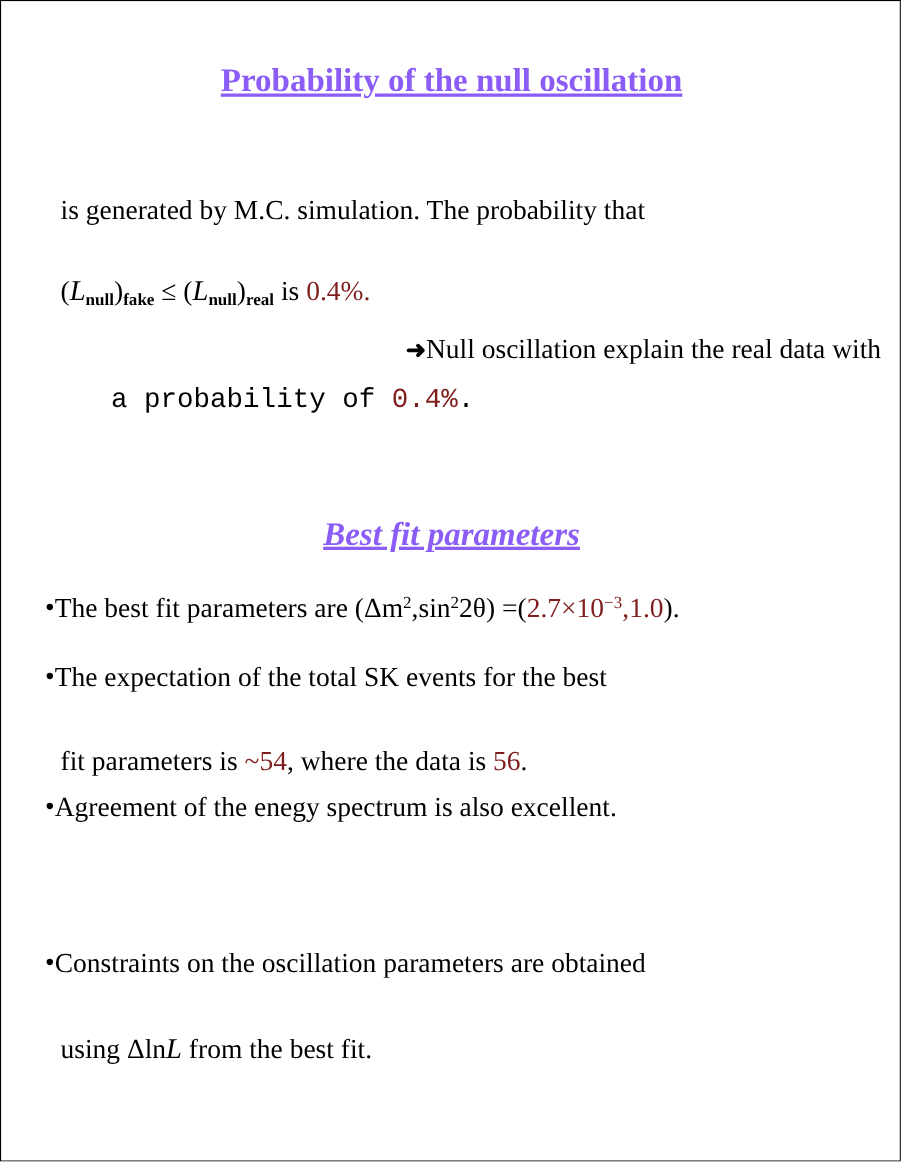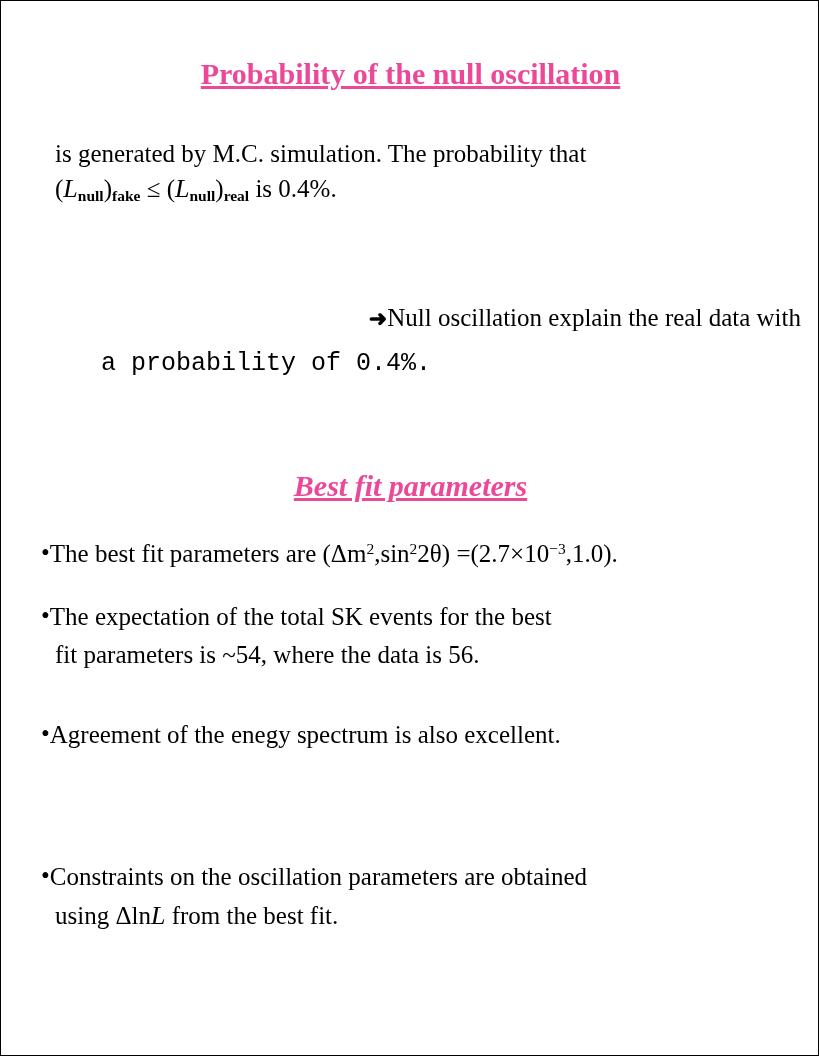--- a/index.html
+++ b/index.html
@@ -18,21 +18,21 @@
   .slide {
     position: relative;
     width: 819px;
     height: 1056px;
     box-sizing: border-box;
     border: 1px solid #000000;
     background: #ffffff;
   }
   .title {
     text-align: center;
-    color: #ec4899;
+    color: #8b5cf6;
     font-weight: bold;
     font-size: 30px;
     text-decoration: underline;
     letter-spacing: 0px;
   }
   #title-1 {
     position: absolute;
     left: 0;
     top: 56px;
     width: 819px;
@@ -50,23 +50,23 @@
     line-height: 1.35;
   }
   .bullet-line {
     white-space: nowrap;
   }
   .bdot {
     font-size: 25px;
     vertical-align: 1px;
   }
   .red {
-    color: #000000;
+    color: #7f1d1d;
   }
-  .indent1 { padding-left: 14px; }
+  .indent1 { padding-left: 14px; margin-top: 38px; }
   .indent2 { padding-left: 40px; text-align: right; }
   .indent3 { padding-left: 60px; }
   .script {
     font-family: "Liberation Serif", serif;
     font-style: italic;
     font-size: 26px;
   }
   sub {
     font-size: 0.62em;
     vertical-align: -0.28em;

